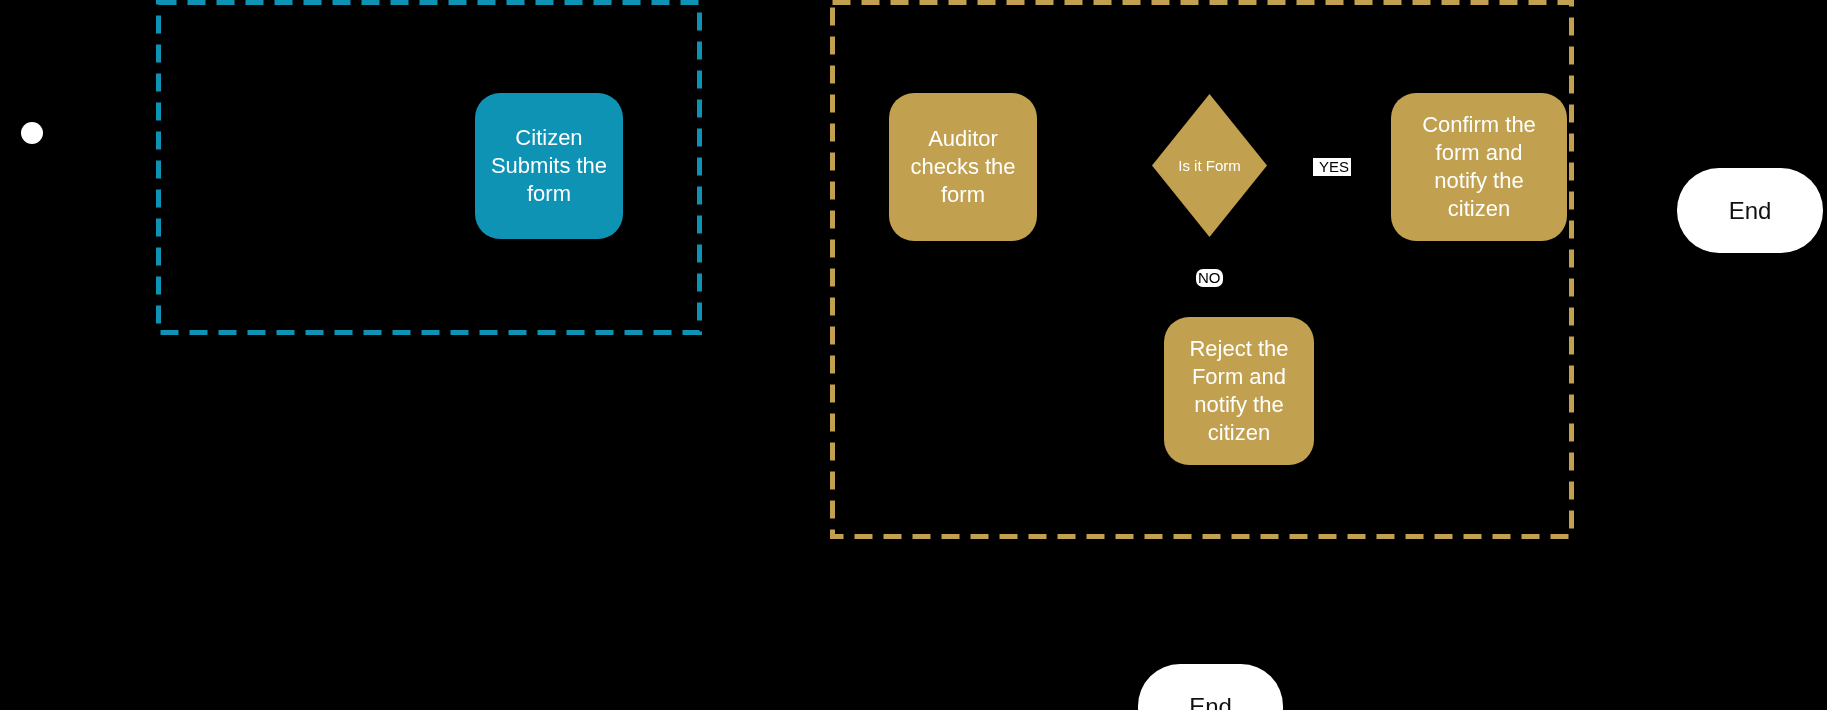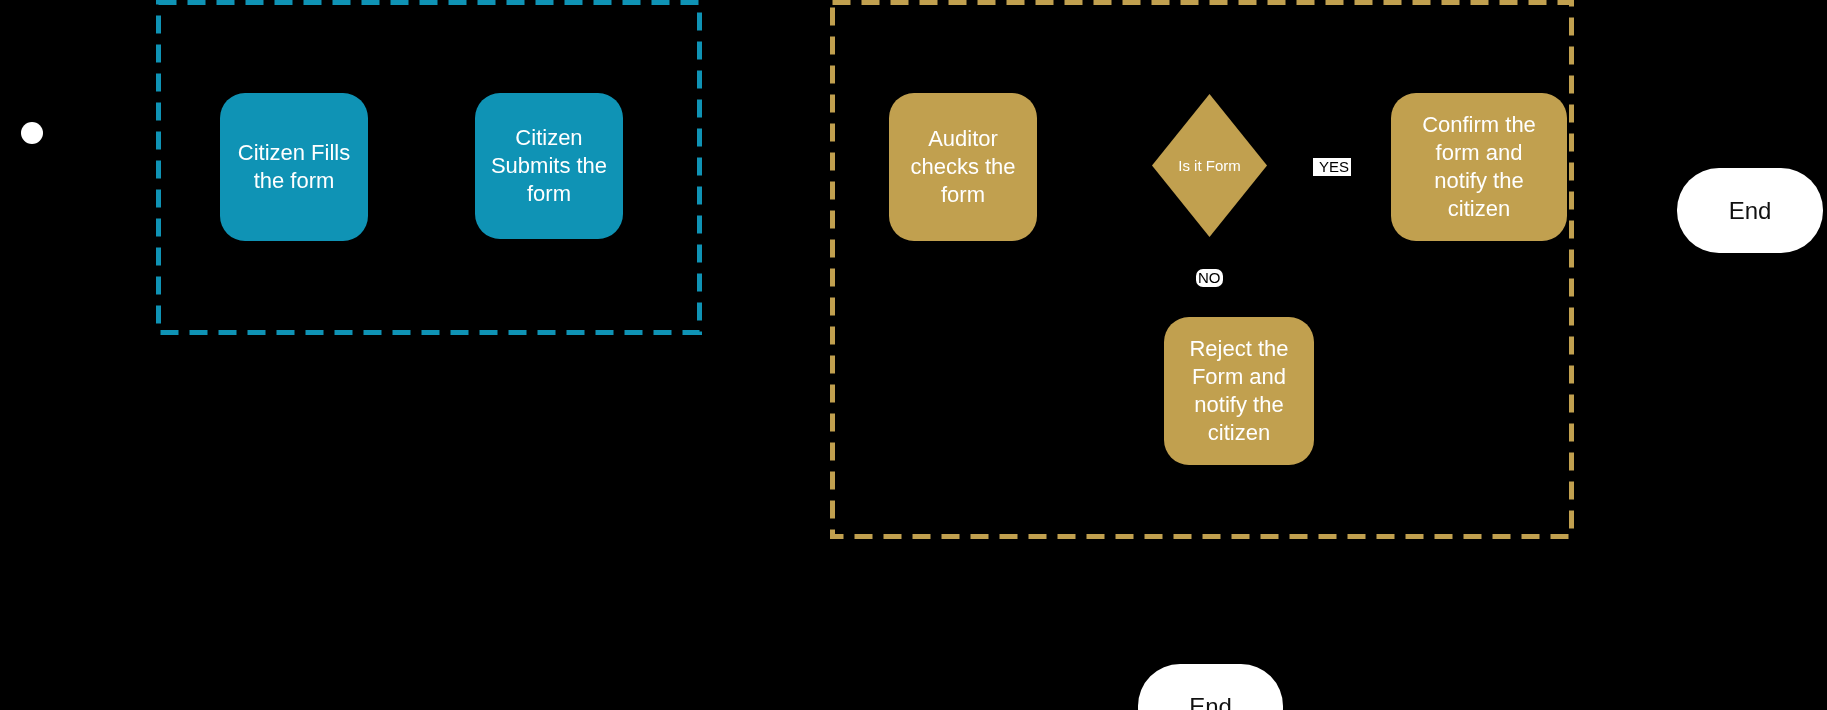--- a/index.html
+++ b/index.html
@@ -95,24 +95,20 @@
   <div class="start-dot"></div>
 
   <svg class="lane lane-citizen" width="546" height="335">
     <rect x="2.5" y="2.5" width="541" height="330" fill="none" stroke="#0F93B5" stroke-width="5" stroke-dasharray="18 11"></rect>
   </svg>
 
   <svg class="lane lane-auditor" width="744" height="539">
     <rect x="2.5" y="2.5" width="739" height="534" fill="none" stroke="#C1A04F" stroke-width="5" stroke-dasharray="18 11"></rect>
   </svg>
 
-  <div class="node node-teal node-fill">
-    <span>Citizen Fills
-the form</span>
-  </div>
 
   <div class="node node-teal node-submit">
     <span>Citizen
 Submits the
 form</span>
   </div>
 
   <div class="node node-gold node-auditor">
     <span>Auditor
 checks the

